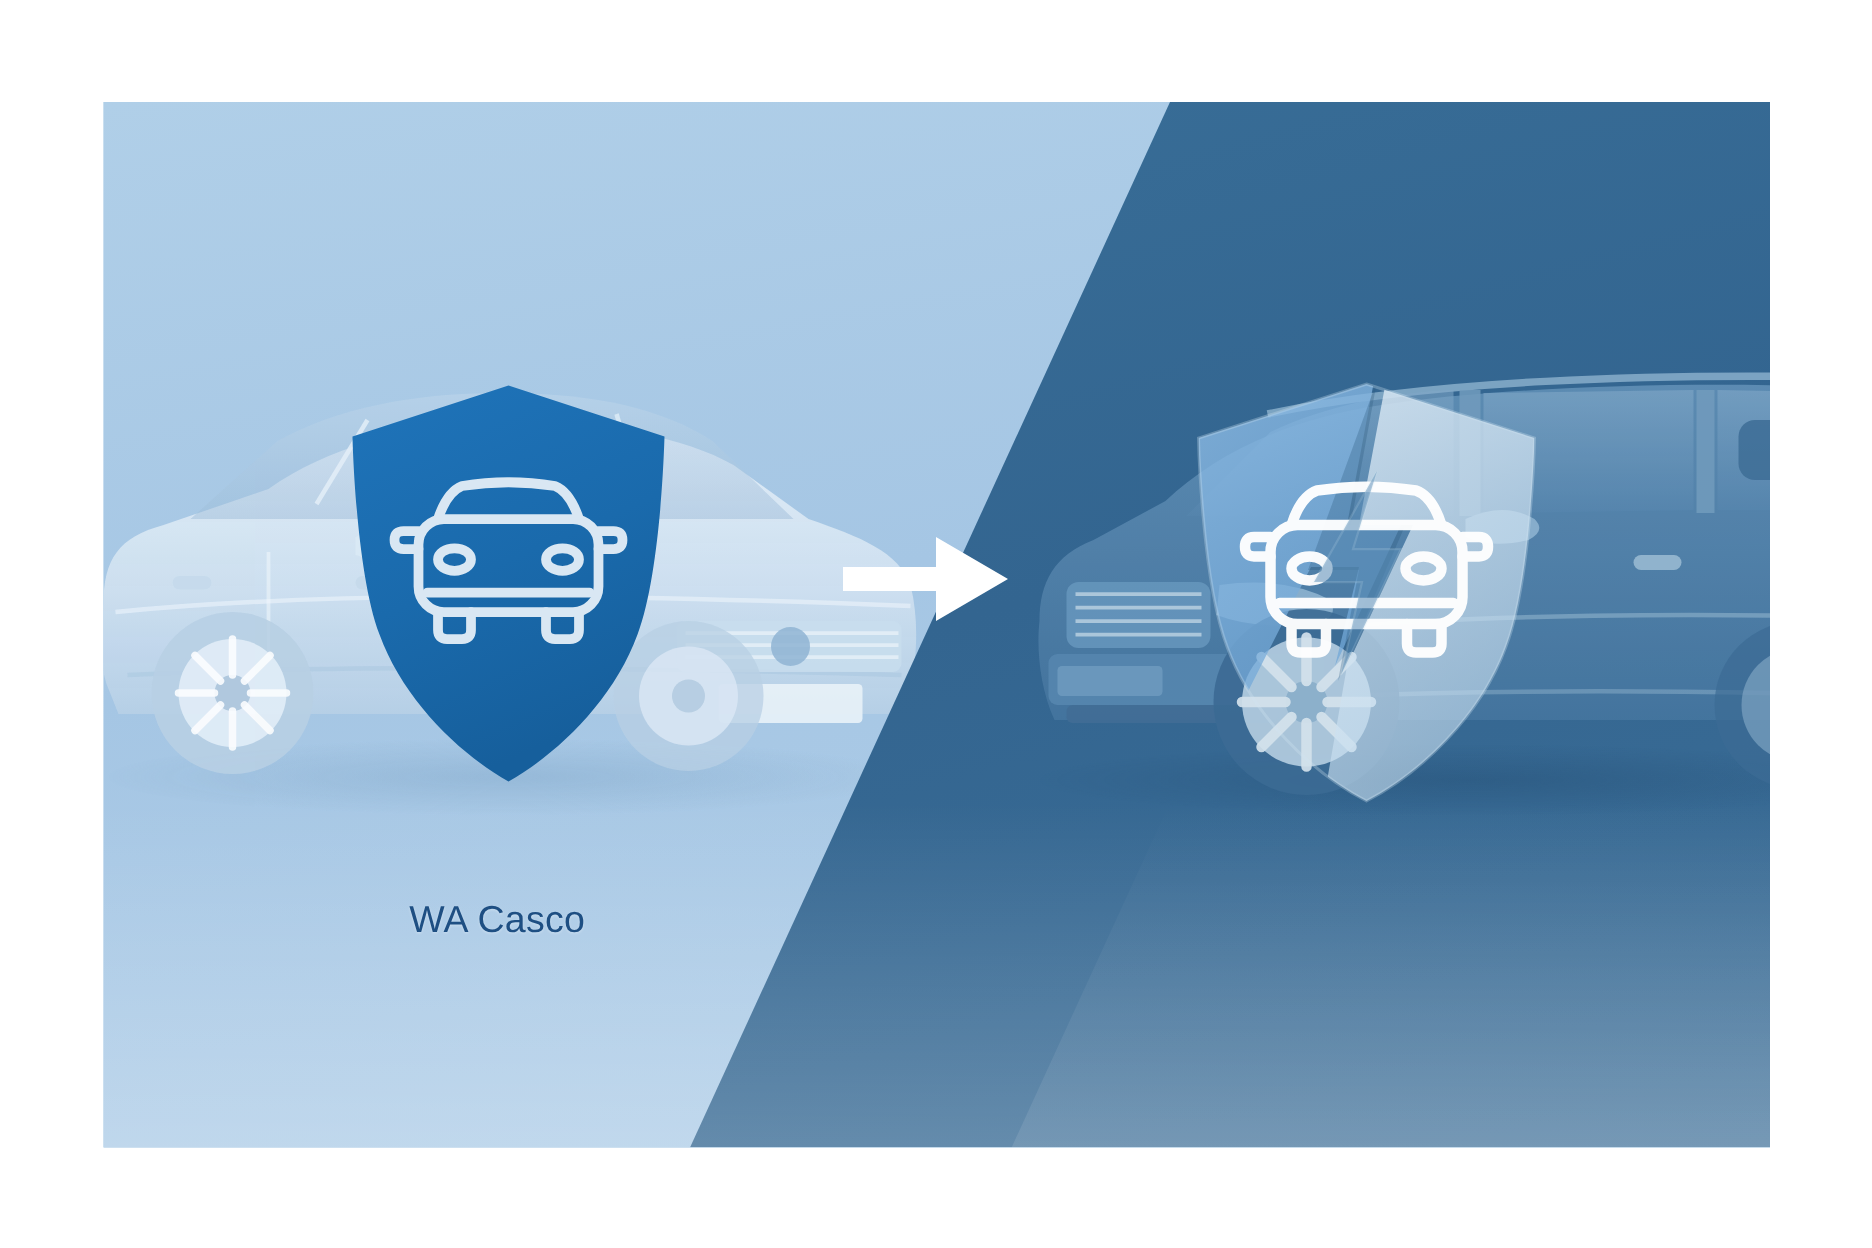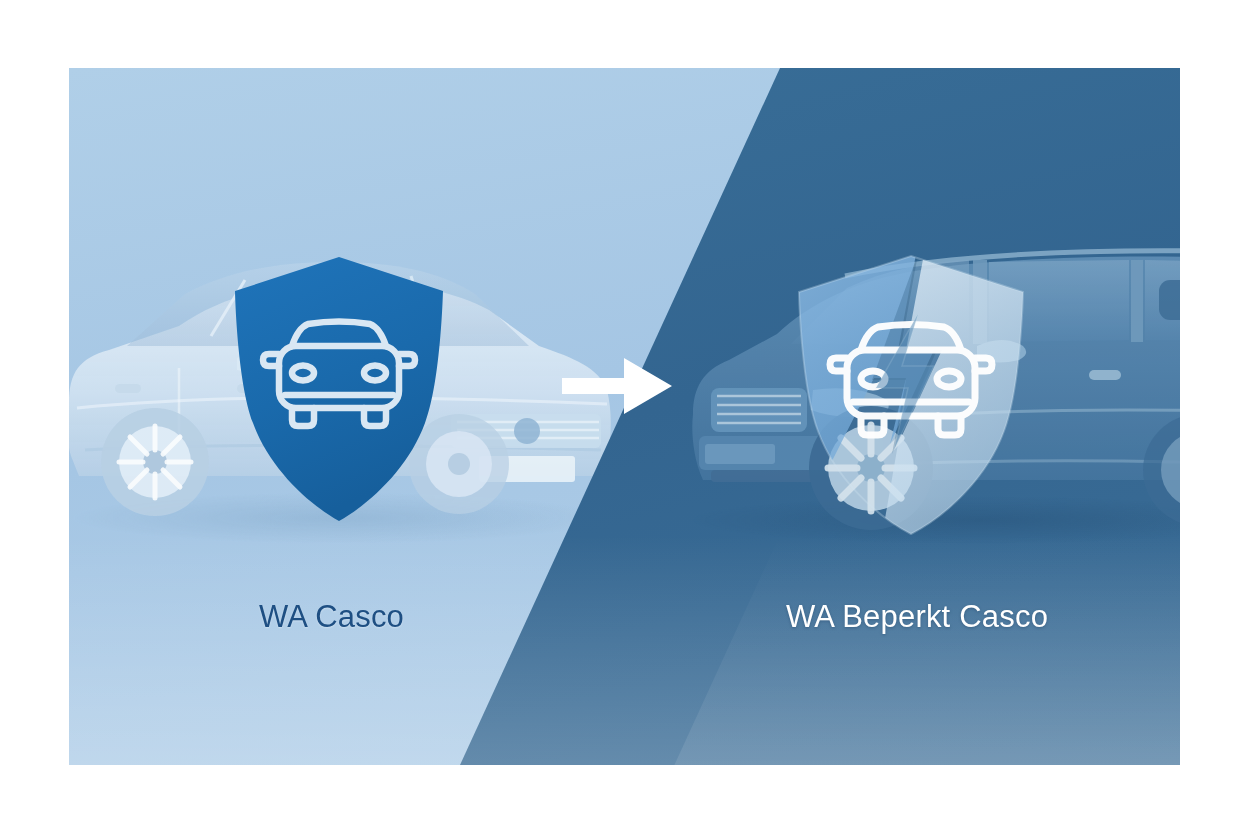--- a/index.html
+++ b/index.html
@@ -99,21 +99,21 @@
     position: absolute;
     left: 493px;
     top: 282px;
     width: 112px;
     height: 72px;
   }
 
   
   .caption {
     position: absolute;
-    font-size: 31px;
+    font-size: 25px;
     font-weight: 400;
     letter-spacing: 0.2px;
     white-space: nowrap;
     line-height: 1;
   }
   #caption-left {
     left: 0;
     top: 533px;
     width: 525px;
     text-align: center;
@@ -373,16 +373,15 @@
         <path d="M124,60 L108,112 L140,112 L100,196 L114,134 L82,134 Z" fill="#5a8cb6" opacity="0.55"></path>
         <path d="M124,60 L108,112 L140,112 L100,196 L114,134 L82,134 Z" fill="none" stroke="#cfe2f0" stroke-opacity="0.18" stroke-width="1.5"></path>
       </svg>
     </div>
 
     <div class="floor-left"></div>
     <div class="floor-right"></div>
 
     <div class="caption" id="caption-left">WA Casco</div>
 
-    <div class="caption" id="caption-right">WA Beperkt Casco</div>
 
   </div>
 </div>
 
 </body></html>

